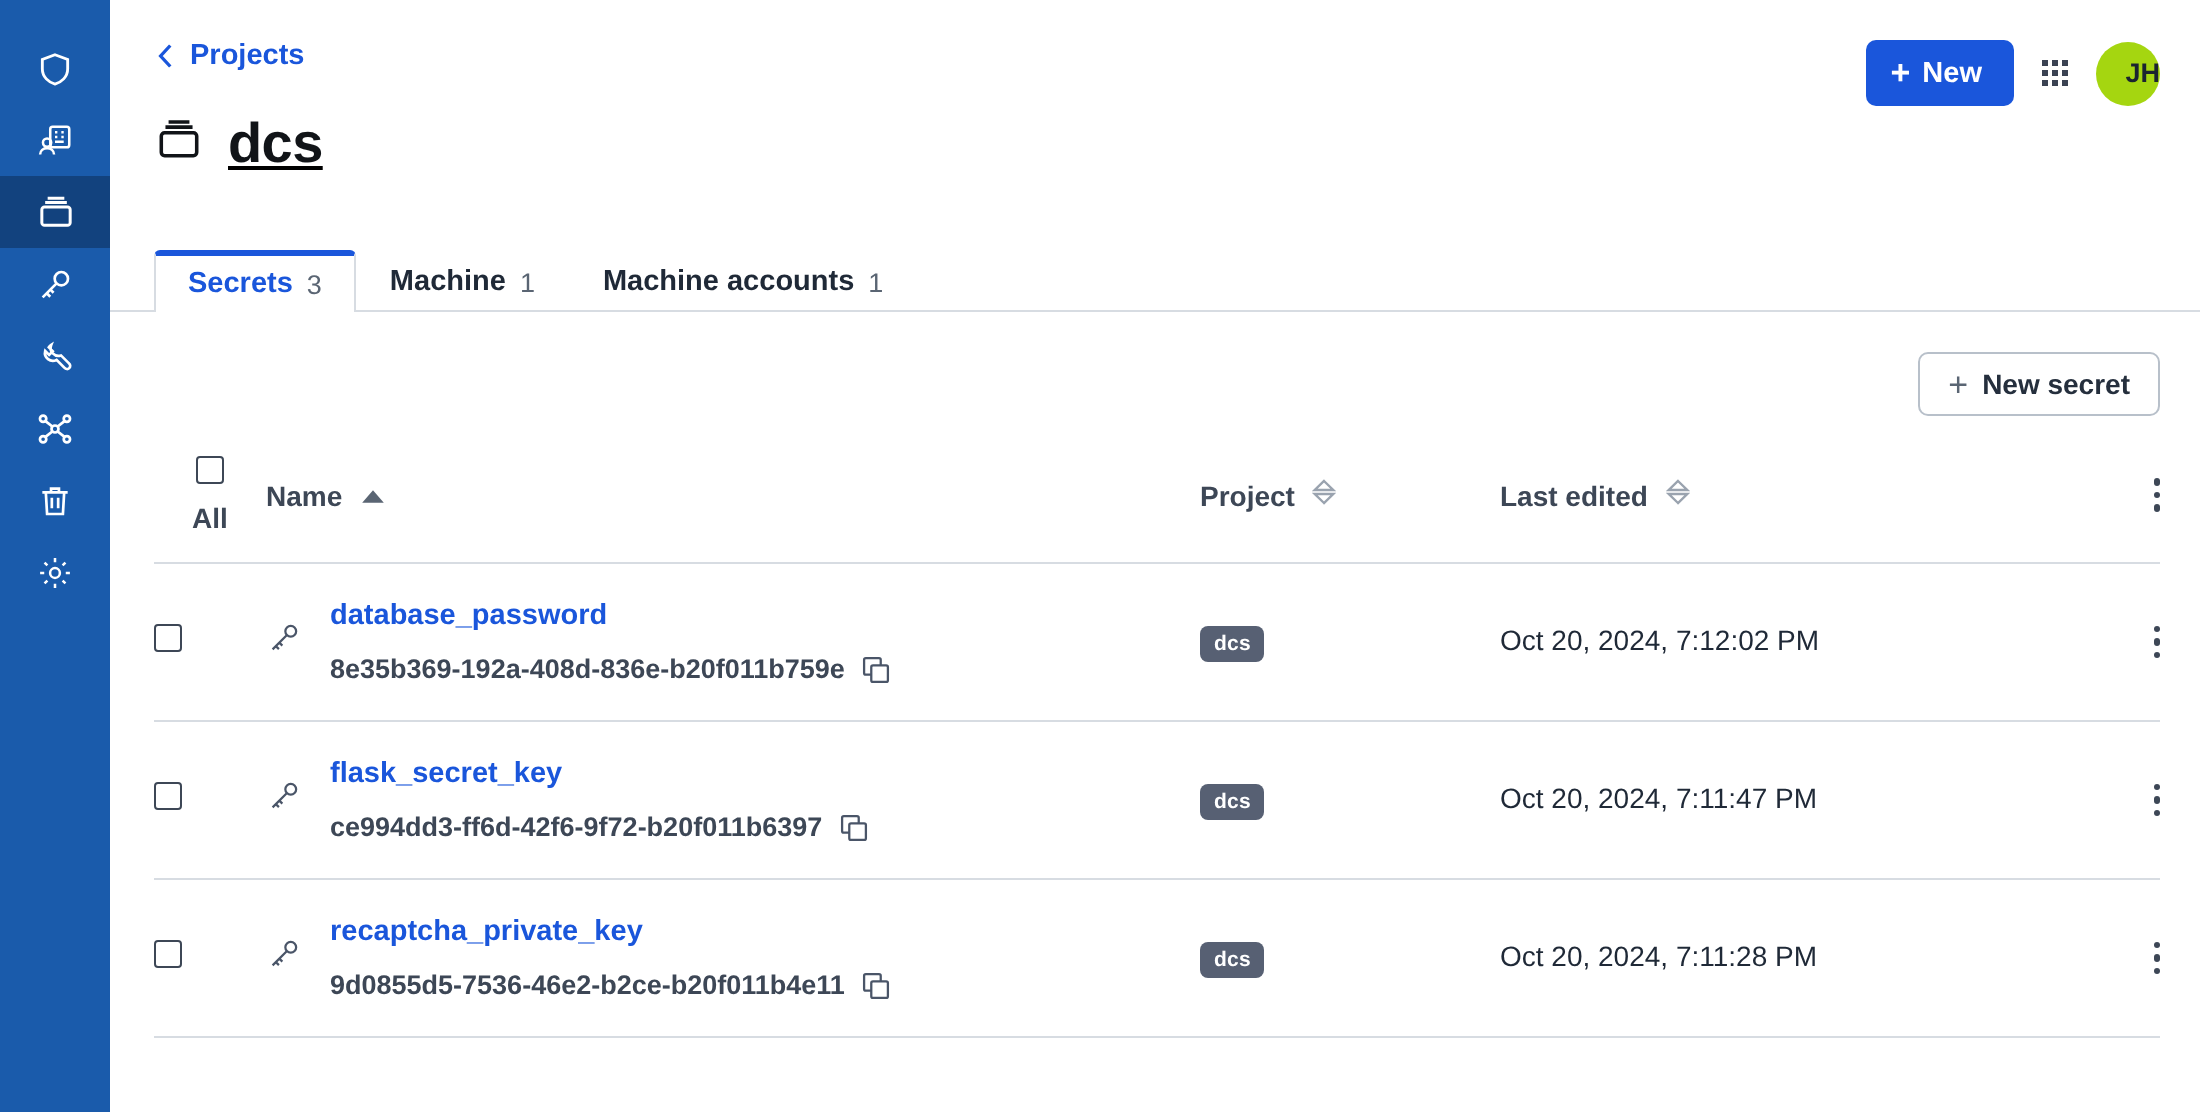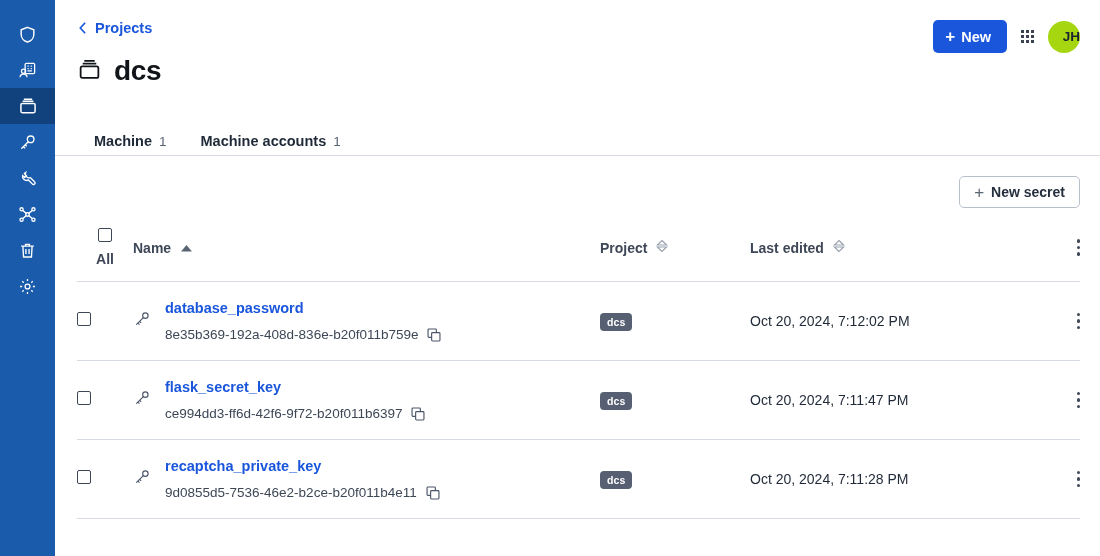--- a/index.html
+++ b/index.html
@@ -34,20 +34,21 @@
   .main {
     flex: 1; height: 556px;
     background: #ffffff;
     position: relative;
     display: flex; flex-direction: column;
   }
   .topbar {
     padding: 14px 20px 0 22px;
     position: relative;
     height: 124px;
+    text-decoration: underline;
   }
   .breadcrumb {
     display: inline-flex; align-items: center;
     gap: 7px; cursor: pointer;
     color: #1a56db;
     font-size: 14.5px; font-weight: bold;
     margin-top: 6px;
   }
   .breadcrumb .chev { display:flex; align-items:center; }
   .title-row {
@@ -166,21 +167,21 @@
   .th-all { display: flex; align-items: center; gap: 9px; flex-direction: column; }
 
   .name-cell { display: flex; align-items: center; gap: 14px; }
   .key-ico { flex: 0 0 auto; }
   .name-stack { display: flex; flex-direction: column; gap: 11px; }
   .sec-link {
     color: #1a56db; font-size: 14.5px; font-weight: bold;
     cursor: pointer; text-decoration: none;
   }
   .uuid-row { display: flex; align-items: center; gap: 9px; }
-  .uuid { color: #3d4756; font-size: 13.5px; }
+  .uuid { color: #3d4756; font-size: 13.5px; font-weight: bold; }
   .copy-btn { cursor: pointer; display: flex; }
 
   .badge {
     display: inline-block;
     background: #576073; color: #fff;
     font-size: 10.5px; font-weight: bold;
     border-radius: 4px; padding: 3px 7px;
     letter-spacing: 0.1px;
   }
   .date { font-size: 14px; color: #1f2937; }
@@ -307,20 +308,24 @@
             <i></i>
         </span>
         <div class="avatar">
           <span>JH</span>
         </div>
       </div>
 
     </div>
 
     <div class="tabs">
+      <div class="tab active">
+        <span>Secrets</span>
+        <span class="cnt">3</span>
+      </div>
       <div class="tab">
         <span>Machine</span>
         <span class="cnt">1</span>
       </div>
       <div class="tab">
         <span>Machine accounts</span>
         <span class="cnt">1</span>
       </div>
     </div>
 

